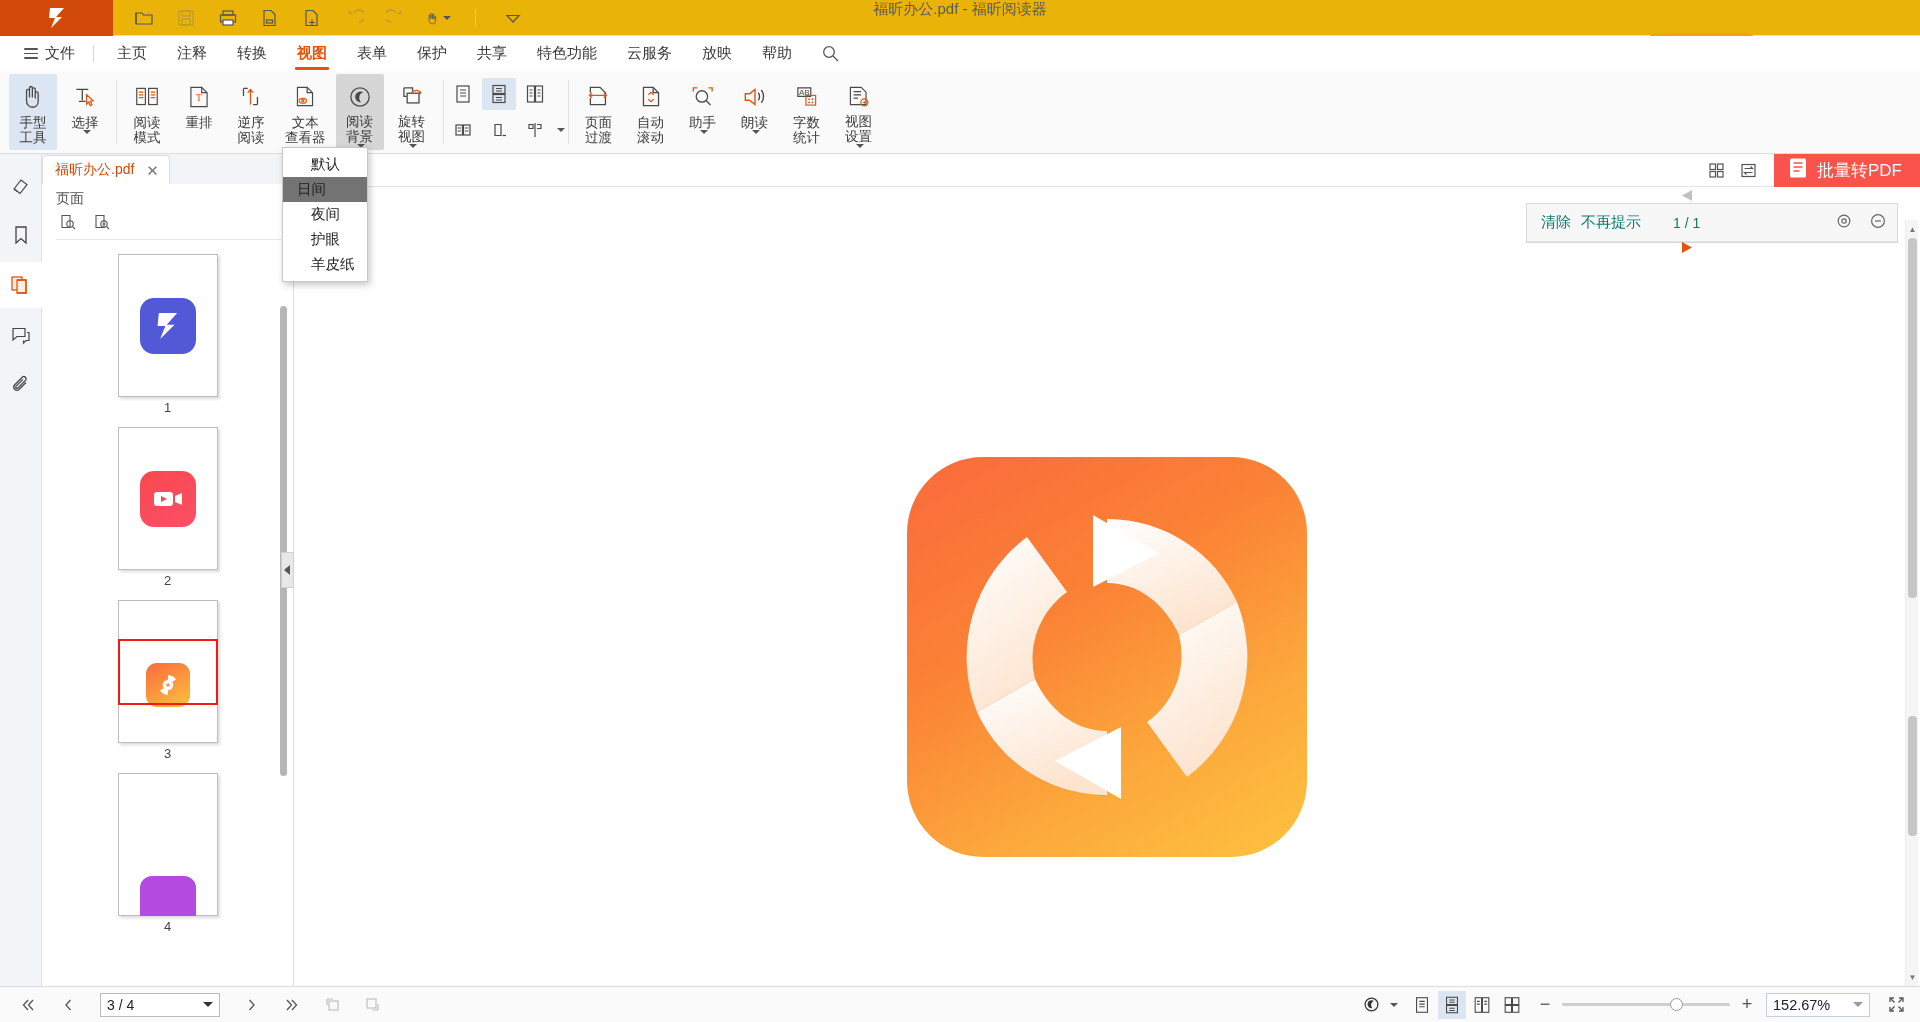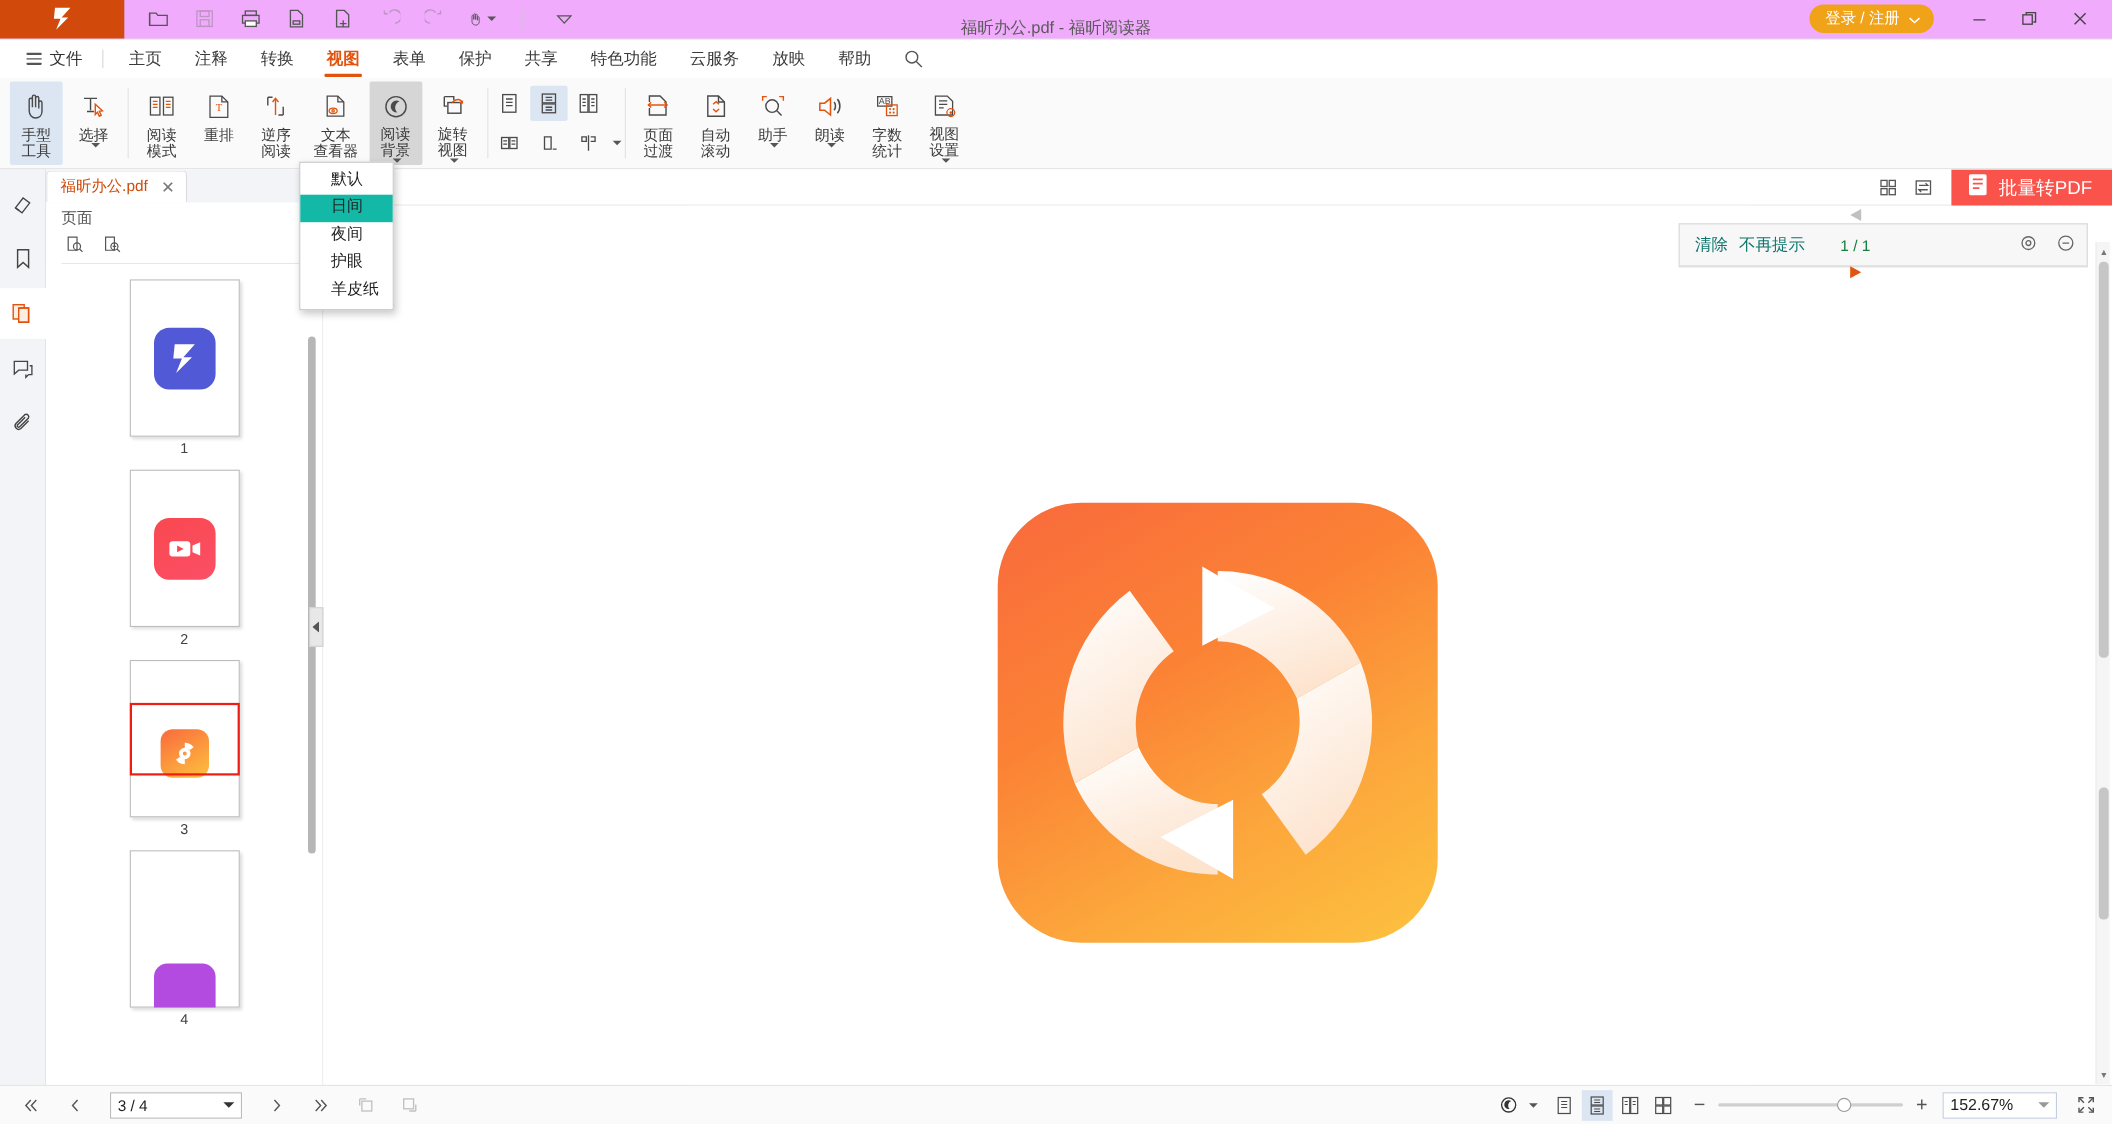--- a/index.html
+++ b/index.html
@@ -5,21 +5,21 @@
   * { box-sizing: border-box; margin:0; padding:0; }
   html,body{ width:1920px; height:1022px; overflow:hidden; }
   body{
     font-family:"Liberation Sans","DejaVu Sans",sans-serif;
     background:#ffffff; color:#333; font-size:15px;
     -webkit-font-smoothing:antialiased;
   }
   .app{ width:1920px; height:1022px; position:relative; display:flex; flex-direction:column; }
 
   
-  .titlebar{ height:36px; background:#f0abfc; display:flex; align-items:flex-end; position:relative; flex:0 0 36px; border-bottom:1px solid #e0e0e0;}
+  .titlebar{ height:36px; background:#eab308; display:flex; align-items:flex-start; position:relative; flex:0 0 36px; border-bottom:1px solid #e0e0e0;}
   .logo-box{ width:113px; height:36px; background:#d1490b; display:flex; align-items:center; justify-content:center; }
   .logo-box svg{ display:block; }
   .qtools{ display:flex; align-items:center; height:36px; padding-left:18px; gap:16px;}
   .qbtn{ width:26px; height:26px; display:flex; align-items:center; justify-content:center; cursor:pointer;}
   .qbtn.disabled{ opacity:.42; }
   .qsep{ width:1px; height:18px; background:#c9c9c9; margin:0 8px;}
   .title-text{ position:absolute; left:0; right:0; text-align:center; font-size:15px; color:#5b5b5b; pointer-events:none;}
   .winright{ margin-left:auto; display:flex; align-items:center; gap:0; padding-right:6px;margin-top:28px;}
   .login-pill{ background:#f0a319; color:#fff; border-radius:14px; height:26px; padding:0 12px 0 14px;
                display:flex; align-items:center; gap:8px; font-size:14px; cursor:pointer; margin-right:18px;}
@@ -45,24 +45,24 @@
   .rbtn.sel2{ background:#dce6f2;}
   .rbtn .ricon{ height:36px; display:flex; align-items:center; justify-content:center;}
   .rbtn .rlab{ font-size:13.5px; color:#3a3a3a; line-height:15px; text-align:center; white-space:nowrap;}
   .caret{ display:inline-block; width:0; height:0; border-left:4px solid transparent; border-right:4px solid transparent; border-top:4px solid #555; margin-left:3px; vertical-align:middle;}
   .grid2{ display:flex; flex-direction:column; justify-content:center; padding:4px 3px;}
   .grow{ display:flex; align-items:center; gap:2px; height:36px;}
   .gbtn{ width:34px; height:32px; display:flex; align-items:center; justify-content:center; cursor:pointer; border-radius:2px;}
   .gbtn.sel{ background:#dce6f2;}
 
   
-  .dropdown{ position:absolute; left:272px; top:147px; width:86px; background:#fff; border:1px solid #c8c8c8;
-             box-shadow:2px 3px 7px rgba(0,0,0,.22); padding:4px 0; z-index:90;font-family:Liberation Mono, monospace;}
+  .dropdown{ position:absolute; left:282px; top:147px; width:86px; background:#fff; border:1px solid #c8c8c8;
+             box-shadow:2px 3px 7px rgba(0,0,0,.22); padding:4px 0; z-index:90;}
   .dditem{ height:25px; line-height:25px; padding-left:28px; font-size:14.5px; color:#222; cursor:pointer;}
-  .dditem.sel{ background:#14b8a6;}
+  .dditem.sel{ background:#737373;padding-left:14px;}
 
   
   .main{ flex:1; display:flex; position:relative; min-height:0;}
 
   
   .rail{ width:42px; background:#f2f4f7; border-right:1px solid #e2e2e2; display:flex; flex-direction:column; align-items:center; padding-top:8px; gap:4px; flex:0 0 42px;}
   .railbtn{ width:42px; height:46px; display:flex; align-items:center; justify-content:center; cursor:pointer; position:relative;}
   .railbtn.active{ background:#fff; border-right:1px solid #fff;}
 
   

